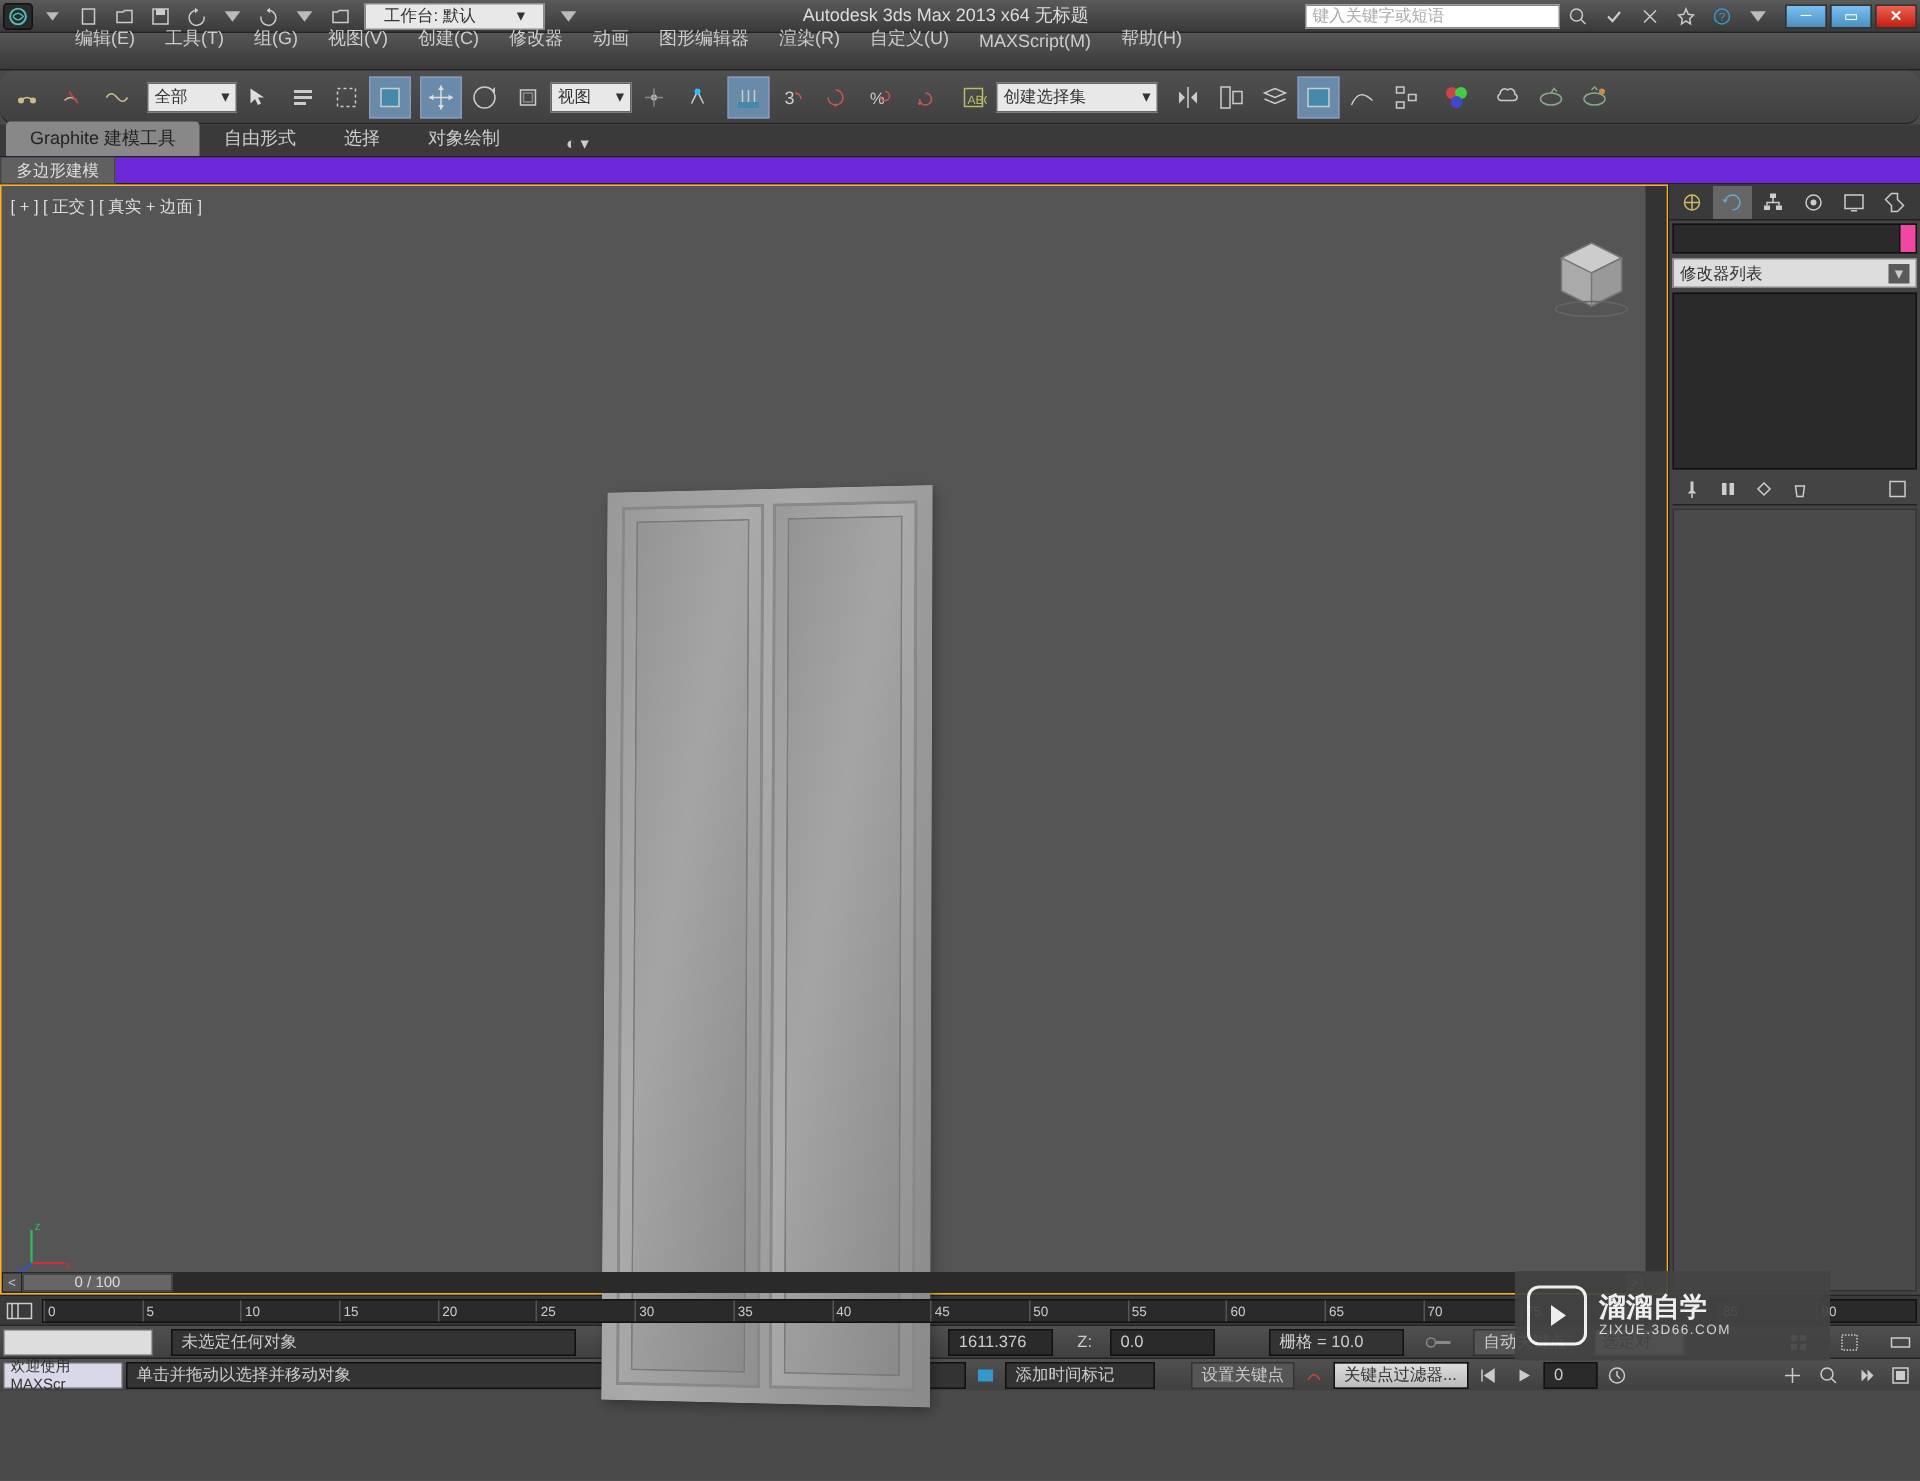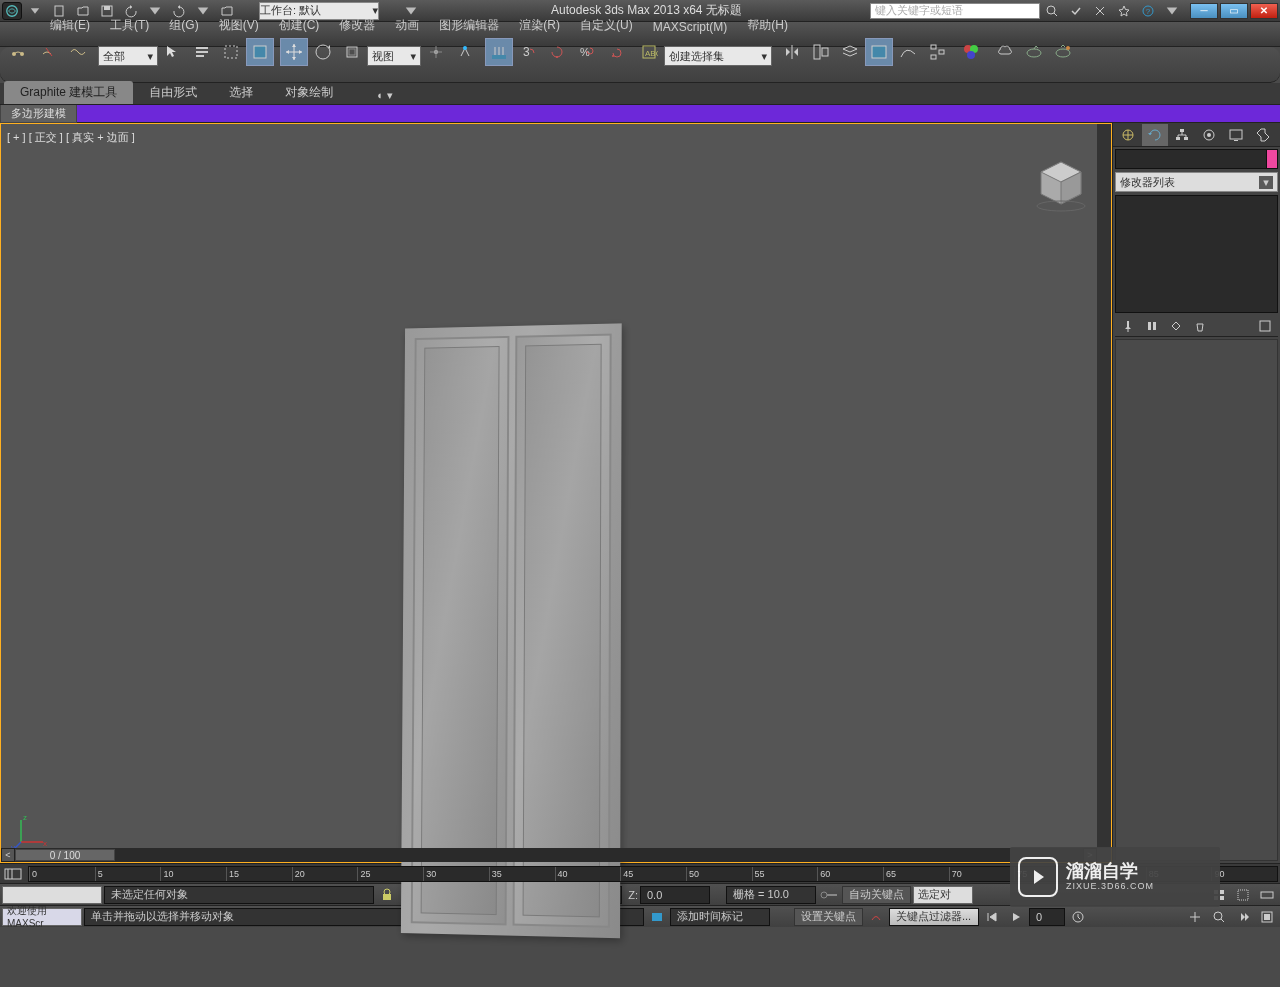--- a/index.html
+++ b/index.html
@@ -4,36 +4,36 @@
 <style>
 * { margin: 0; padding: 0; box-sizing: border-box; font-family: "Microsoft YaHei", Arial, sans-serif; }
 body { background: #4a4a4a; color: #ccc; font-size: 11px; overflow: hidden; width: 1280px; height: 987px; position: relative; }
 
 
 .titlebar { height: 22px; background: linear-gradient(#5a5a5a,#3a3a3a); display: flex; align-items: center; padding: 0 2px; border-bottom: 1px solid #222; }
 .app-icon { width: 20px; height: 18px; background: #2a2a2a; border: 1px solid #111; border-radius: 3px; display: flex; align-items: center; justify-content: center; margin-right: 1px; }
 .app-icon svg { width: 14px; height: 14px; }
 .qat-btn { width: 24px; height: 18px; display: flex; align-items: center; justify-content: center; color: #bbb; cursor: pointer; }
 .qat-btn svg { width: 14px; height: 14px; }
-.workspace-combo { height: 18px; background: #e8e8e8; color: #333; border: 1px solid #888; display: flex; align-items: center; padding: 0 0; margin: 0 20px; width: 120px; font-size: 11px; }
+.workspace-combo { height: 18px; background: #e8e8e8; color: #333; border: 1px solid #888; display: flex; align-items: center; padding: 0 12px; margin: 0 4px; width: 120px; font-size: 11px; }
 .workspace-combo .dd { margin-left: auto; }
 .title-text { flex: 1; text-align: center; color: #ddd; font-size: 12px; }
 .search-box { width: 170px; height: 16px; background: #fff; color: #aaa; border: 1px solid #888; padding: 0 4px; font-size: 11px; display: flex; align-items: center; }
 .win-btns { display: flex; margin-left: 4px; }
 .win-btn { width: 28px; height: 16px; border: 1px solid #333; display: flex; align-items: center; justify-content: center; margin-left: 2px; font-size: 10px; }
 .win-min { background: linear-gradient(#7ac0f0,#4a90c0); color: #fff; }
 .win-max { background: linear-gradient(#7ac0f0,#4a90c0); color: #fff; }
 .win-close { background: linear-gradient(#f06050,#c02010); color: #fff; font-weight: bold; }
 
 
 .menubar { height: 20px; background: linear-gradient(#555,#3a3a3a); display: flex; align-items: flex-end; padding: 12px 40px; border-bottom: 1px solid #222; }
 .menu-item { padding: 0 10px; color: #ccc; font-size: 12px; cursor: pointer; }
 
 
-.maintoolbar { height: 36px; background: linear-gradient(#505050,#404040); display: flex; align-items: flex-end; padding: 16px 6px; border-bottom: 1px solid #222; gap: 1px; border-radius: 10px; }
+.maintoolbar { height: 36px; background: linear-gradient(#505050,#404040); display: flex; align-items: center; padding: 16px 6px; border-bottom: 1px solid #222; gap: 1px; border-radius: 10px; }
 .tb-btn { width: 28px; height: 28px; display: flex; align-items: center; justify-content: center; cursor: pointer; border: 1px solid transparent; }
 .tb-btn.active { background: #6a8aaa; border: 1px solid #89b; }
 .tb-sep { width: 4px; }
 .combo-tb { height: 20px; background: #e8e8e8; color: #333; border: 1px solid #666; padding: 0 4px; display: flex; align-items: center; font-size: 11px; }
 .tb-btn svg, .combo-tb svg { pointer-events: none; }
 
 
 .ribbon { height: 22px; background: #3a3a3a; display: flex; align-items: flex-end; padding: 0 4px; border-bottom: 1px solid #222; }
 .ribbon-tab { padding: 3px 16px; color: #ccc; font-size: 12px; cursor: pointer; text-align: center; }
 .ribbon-tab.active { background: #888; color: #222; border-top-left-radius: 3px; border-top-right-radius: 3px; }
@@ -81,21 +81,21 @@
 
 
 .timeline-area { height: 20px; background: #3a3a3a; display: flex; align-items: center; border-top: 1px solid #222; }
 .time-icon { width: 26px; height: 18px; display: flex; align-items: center; justify-content: center; }
 .time-track { flex: 1; height: 16px; background: #2a2a2a; position: relative; margin: 0 2px; border: 1px solid #111; }
 .time-ticks { position: absolute; inset: 0; display: flex; }
 .tick { flex: 1; border-left: 1px solid #555; position: relative; font-size: 9px; color: #ccc; }
 .tick span { position: absolute; top: 2px; left: 2px; }
 
 
-.statusbar { height: 22px; background: linear-gradient(#505050,#404040); display: flex; align-items: center; border-top: 1px solid #222; padding: 0 2px; gap: 2px; }
+.statusbar { height: 22px; background: linear-gradient(#505050,#404040); display: flex; align-items: center; border-top: 1px solid #222; padding: 0 2px; gap: 12px; }
 .status-seg { height: 18px; background: #333; border: 1px solid #111; display: flex; align-items: center; padding: 0 6px; color: #ccc; font-size: 11px; }
 .status-seg.wide { width: 270px; }
 .status-seg.input { background: #2a2a2a; width: 70px; }
 .coord-label { color: #ccc; margin-left: 4px; }
 .sb-btn2 { width: 22px; height: 18px; display: flex; align-items: center; justify-content: center; cursor: pointer; }
 .autokey { background: #555; border: 1px solid #333; padding: 0 6px; height: 18px; display: flex; align-items: center; font-size: 11px; }
 .filter-combo { background: #ddd; color: #333; padding: 0 4px; height: 18px; display: flex; align-items: center; font-size: 11px; border: 1px solid #666; width: 60px; }
 
 .statusbar2 { height: 22px; background: linear-gradient(#505050,#404040); display: flex; align-items: center; border-top: 1px solid #222; padding: 0 2px; gap: 2px; }
 .maxscript-mini { width: 80px; height: 18px; background: #d8d8e8; color: #333; border: 1px solid #666; display: flex; align-items: center; padding: 0 4px; font-size: 10px; }

